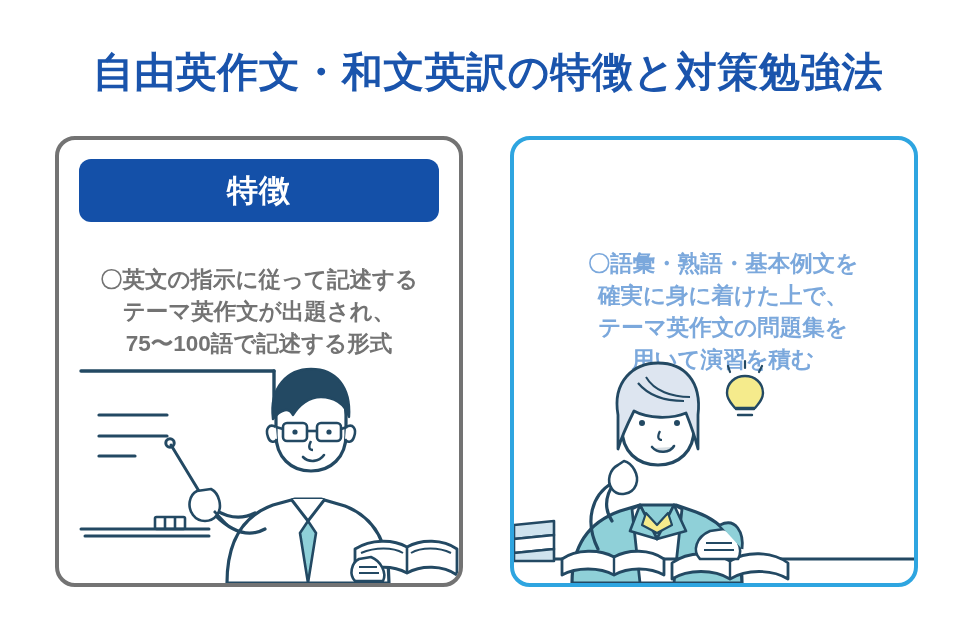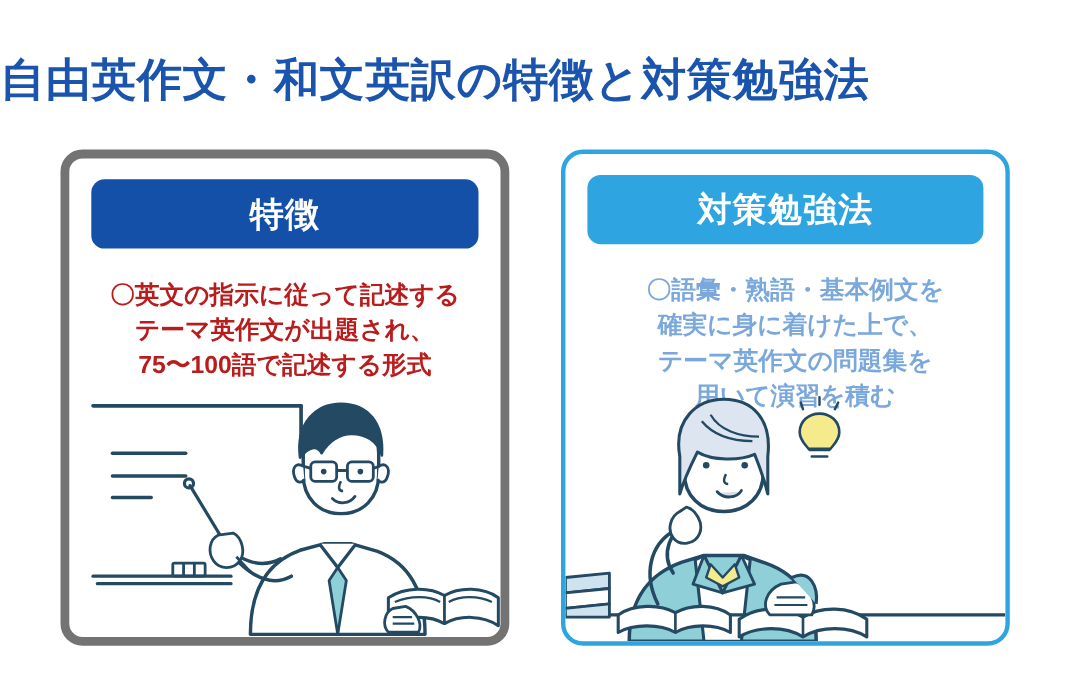--- a/index.html
+++ b/index.html
@@ -14,21 +14,21 @@
     font-family: "Liberation Sans", "DejaVu Sans", sans-serif;
     position: relative;
   }
 
   
   #page-title {
     position: absolute;
     left: 0;
     top: 48px;
     width: 976px;
-    text-align: left;
+    text-align: center;
     font-size: 41px;
     font-weight: bold;
     color: #1a54ac;
     letter-spacing: 0.5px;
     white-space: nowrap;
     line-height: 1.2;
   }
 
   
   .card {
@@ -36,21 +36,21 @@
     top: 136px;
     width: 408px;
     height: 451px;
     box-sizing: border-box;
     border-radius: 20px;
     background: #ffffff;
     overflow: hidden;
   }
   #card-features {
     left: 55px;
-    border: 8px solid #737373;
+    border: 4px solid #737373;
   }
   #card-study {
     left: 510px;
     border: 4px solid #2ea5e0;
   }
 
   .card-header {
     position: absolute;
     top: 19px;
     left: 20px;
@@ -72,22 +72,23 @@
     position: absolute;
     top: 108px;
     left: 14px;
     right: 14px;
     font-size: 22.5px;
     font-weight: bold;
     line-height: 1.42;
     white-space: pre-line;
   }
   #card-features .card-body {
-    color: #b91c1c;
+    color: #737373;
     text-align: center;
+    margin-top: 16px;
   }
   #card-study .card-body {
     color: #7ba8dc;
     text-align: center;
     padding-left: 18px;
   }
 
   .card-illustration {
     position: absolute;
     left: 0;
@@ -185,21 +186,20 @@
       <g fill="#ffffff" stroke="#234963" stroke-width="2.6" stroke-linejoin="round">
         <path d="M300 206 C292 210 290 222 296 228 L324 228 C328 220 322 208 312 204 Z"></path>
         <path d="M300 214 H318 M300 220 H320" stroke-width="2"></path>
       </g>
     </svg>
   </div>
 </div>
 
 <div class="card" id="card-study">
 
-  <div class="card-header">対策勉強法</div>
 
   <div class="card-body">〇語彙・熟語・基本例文を
 確実に身に着けた上で、
 テーマ英作文の問題集を
 用いて演習を積む</div>
 
   <div class="card-illustration">
     <svg viewBox="0 0 400 230" xmlns="http://www.w3.org/2000/svg">
 
       <g>

